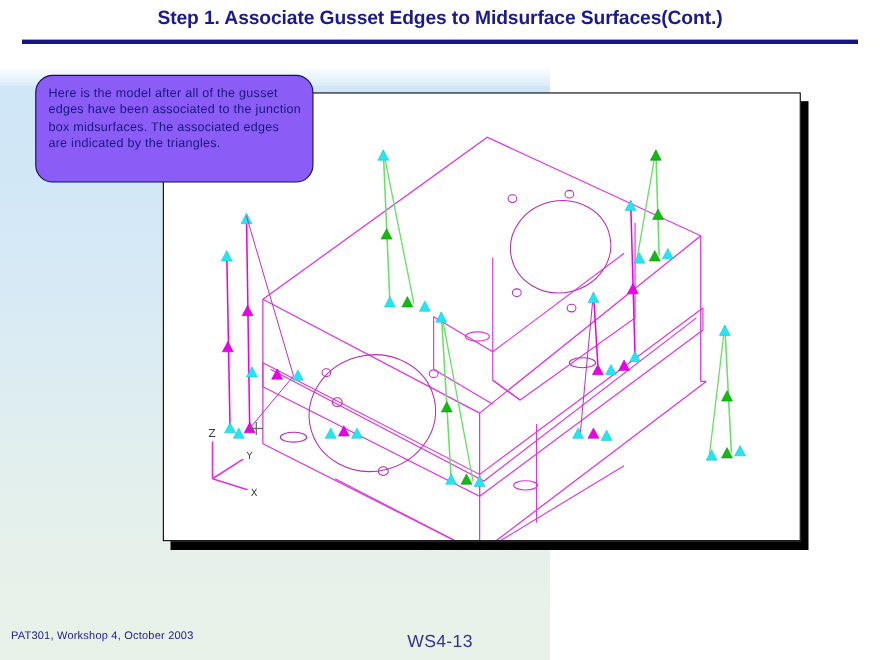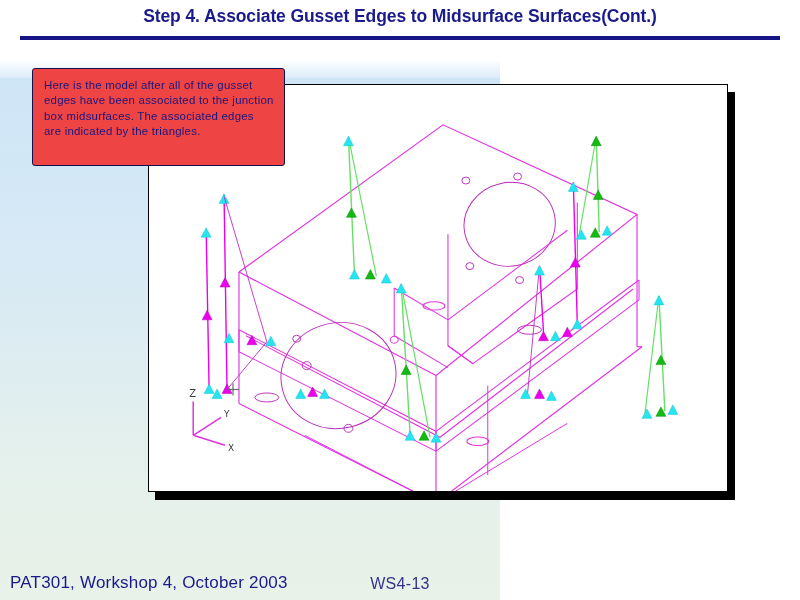--- a/index.html
+++ b/index.html
@@ -41,54 +41,54 @@
   }
   #viewport{
     position:absolute;left:148px;top:84px;width:580px;height:408px;
     background:#ffffff;border:1.5px solid #000000;
     box-sizing:border-box;z-index:2;overflow:hidden;
   }
   #viewport svg{display:block;width:100%;height:100%;}
   
   #callout{
     position:absolute;left:32px;top:68px;width:253px;height:98px;
-    background:#ef4444;
+    background:#8b5cf6;
     border:1.6px solid #11114d;
-    border-radius:3px;
+    border-radius:16px;
     z-index:10;
     box-sizing:border-box;
     padding:9px 10px 0 11px;
   }
   #callout-text{
     font-size:11.4px;line-height:15.4px;color:#17177f;
     font-family:"Liberation Sans","DejaVu Sans",sans-serif;
     letter-spacing:0.25px;
     white-space:pre-line;
   }
   
   #footer-left{
-    position:absolute;left:10px;top:573px;font-size:17px;
+    position:absolute;left:10px;top:573px;font-size:10px;
     color:#1a1a8c;z-index:6;letter-spacing:0.2px;
   }
   #footer-center{
     position:absolute;left:0;top:575px;width:800px;text-align:center;
     font-size:16px;color:#34348c;z-index:6;letter-spacing:0.3px;
   }
   #logo{
     position:absolute;left:697px;top:593px;width:96px;height:30px;z-index:6;
   }
   #logo svg{display:block;}
 </style>
 </head>
 <body>
 
 <div id="bg-gradient-fade"></div>
 <div id="bg-gradient"></div>
 
-<div id="slide-title">Step 4.  Associate Gusset Edges to Midsurface Surfaces(Cont.)</div>
+<div id="slide-title">Step 1.  Associate Gusset Edges to Midsurface Surfaces(Cont.)</div>
 <div id="title-rule"></div>
 
 <div id="viewport-shadow"></div>
 <div id="viewport">
   <svg viewBox="0 0 580 408" xmlns="http://www.w3.org/2000/svg">
     <defs>
       <g id="tri-cyan">
           <polygon points="0,-6.5 -5,3 5,3" fill="#24e5f0" stroke="#12c4d4" stroke-width="0.5"></polygon>
         </g>
       <g id="tri-mag">

